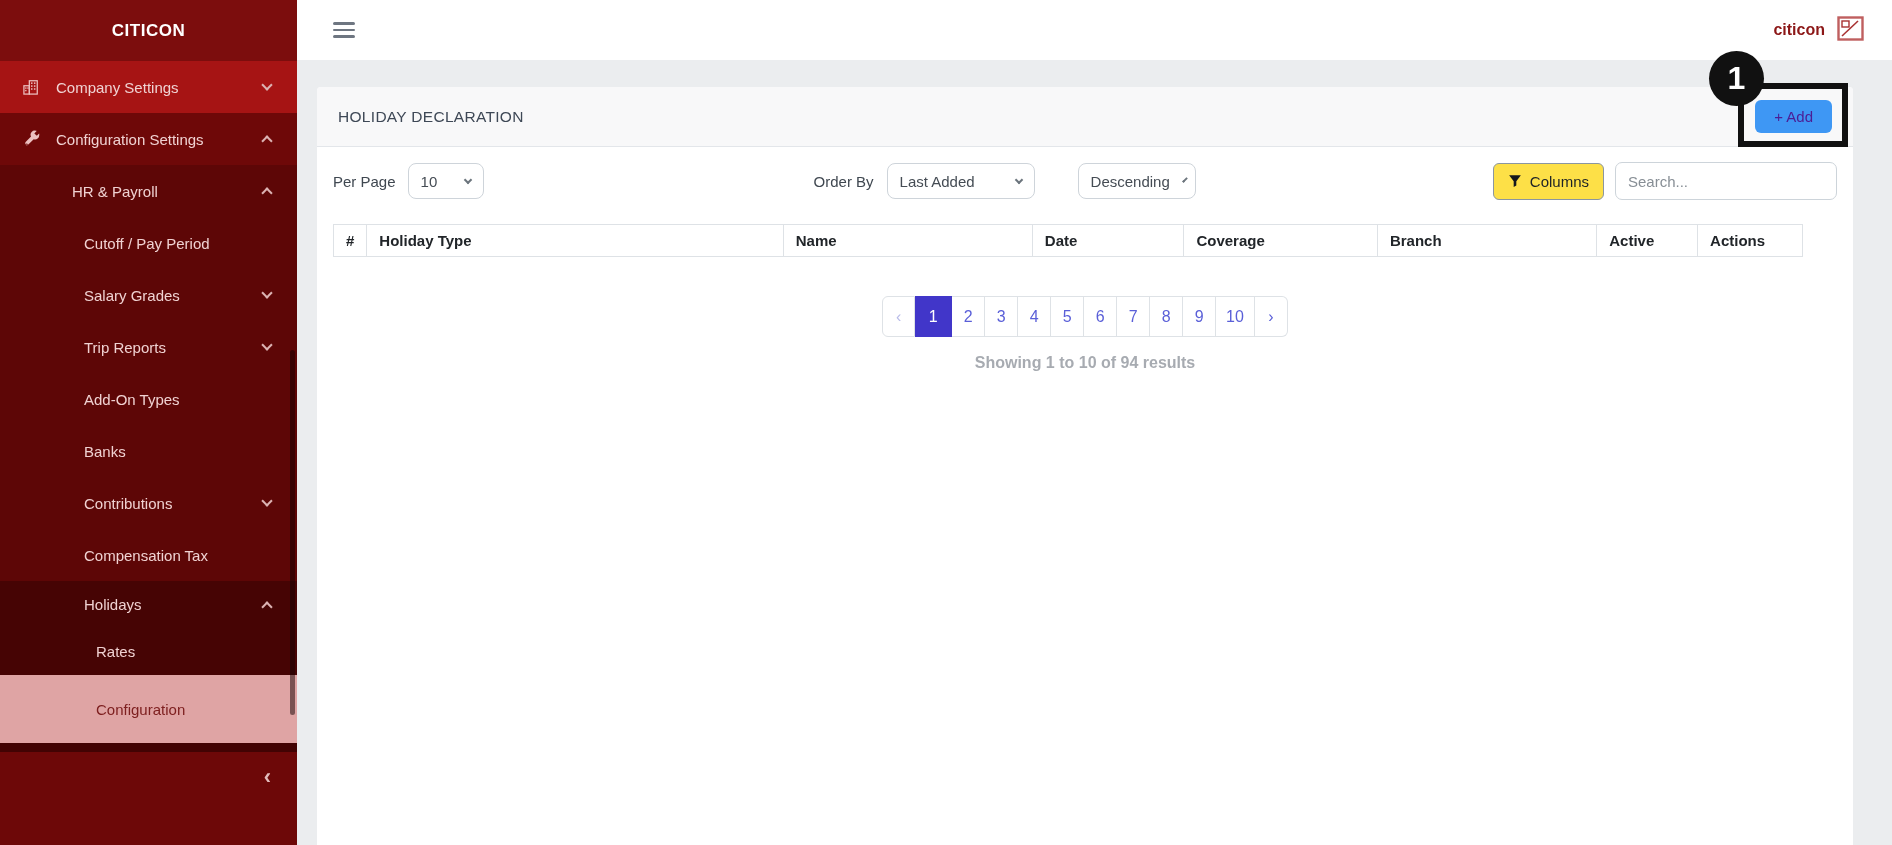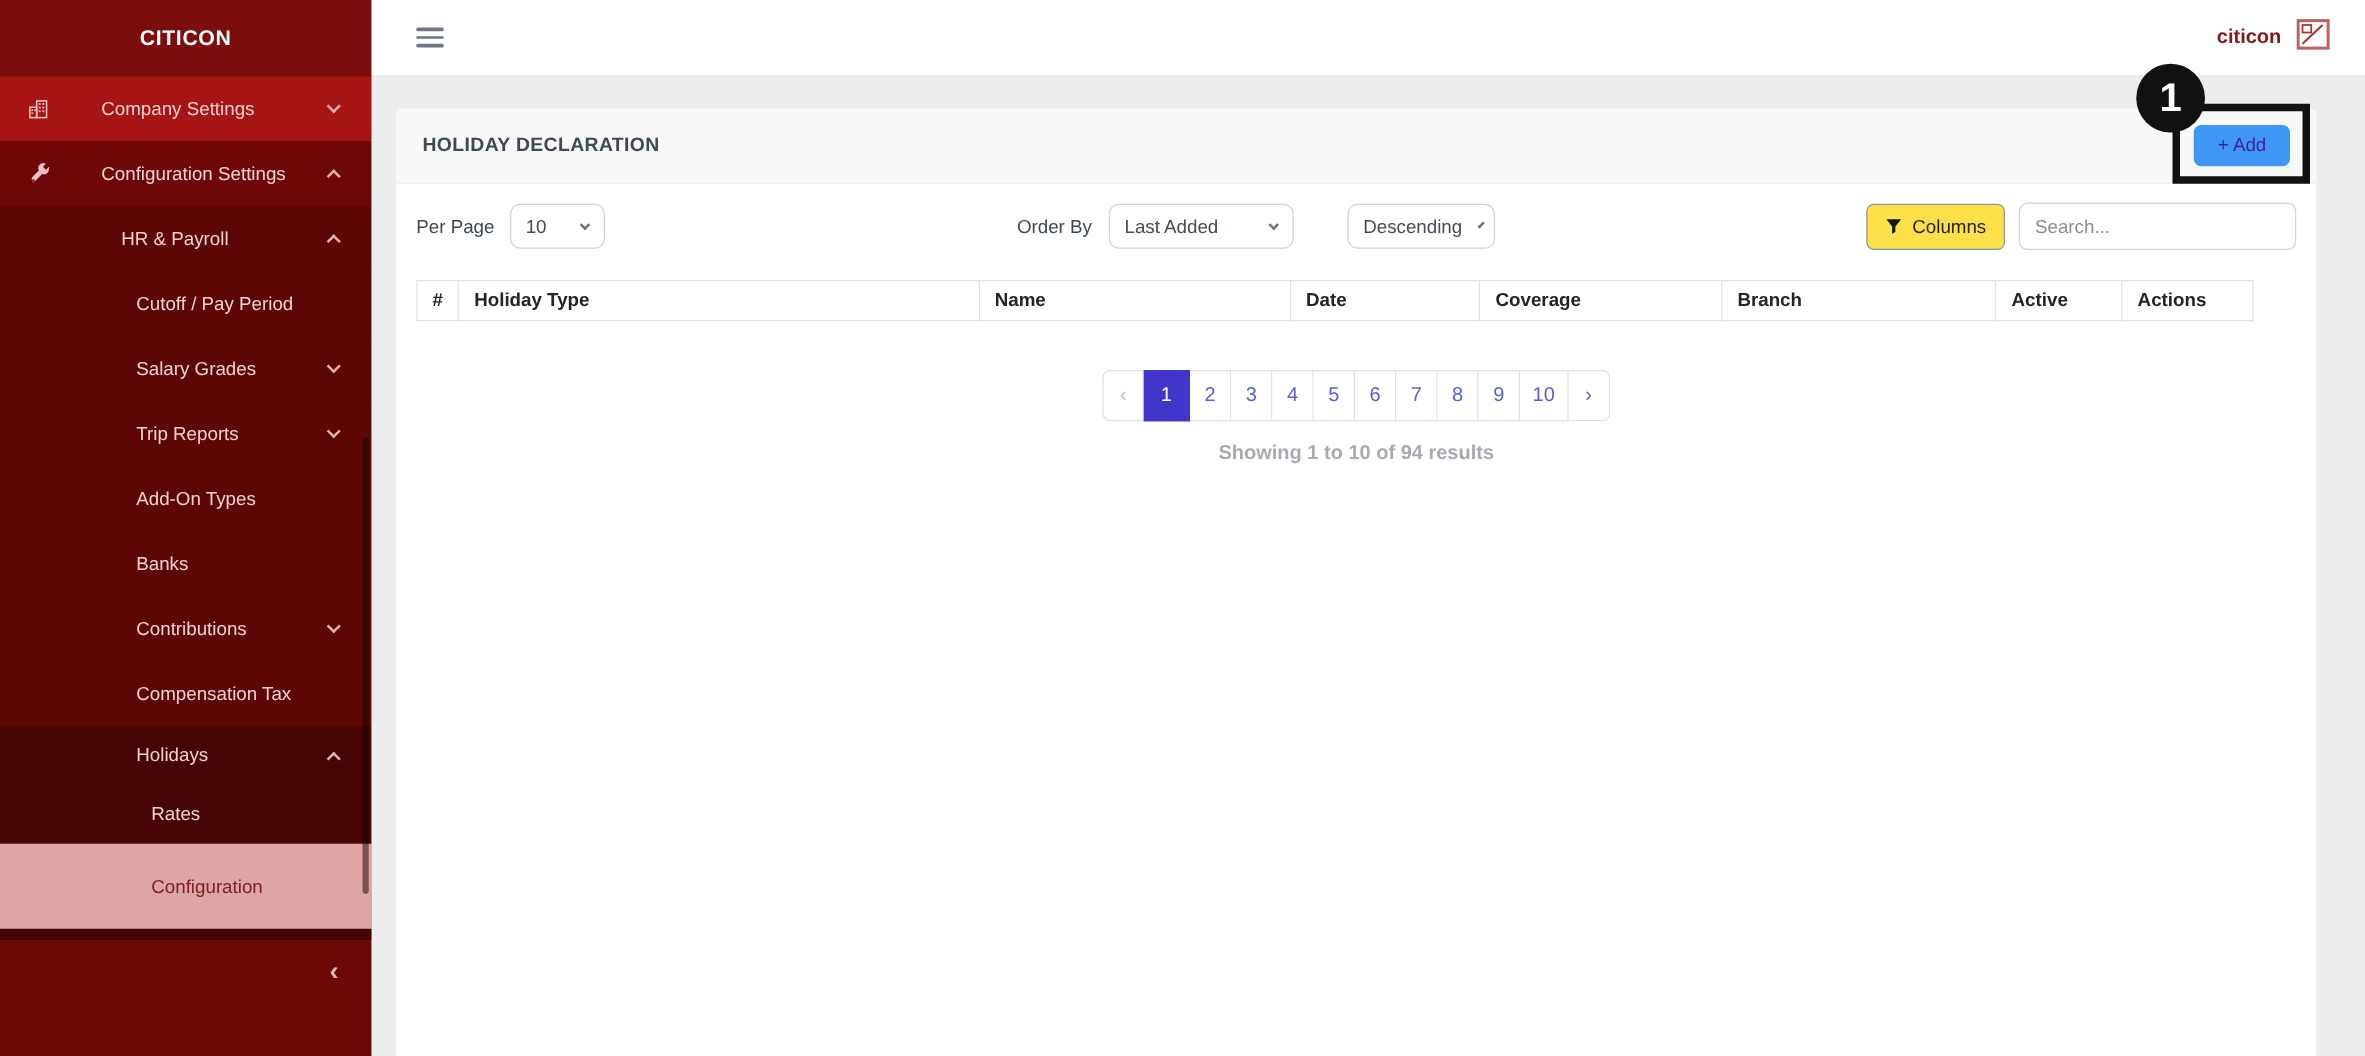--- a/index.html
+++ b/index.html
@@ -4,21 +4,21 @@
 <style>
   * { margin:0; padding:0; box-sizing:border-box; }
   html,body { width:1892px; height:845px; overflow:hidden; }
   body { font-family:"Liberation Sans", sans-serif; background:#ebedef; position:relative; }
 
   
   .sidebar { position:absolute; left:0; top:0; width:297px; height:845px; background:#750b0b; display:flex; flex-direction:column; z-index:5; }
   .brand { height:61px; display:flex; align-items:center; justify-content:center; color:#ffffff; font-weight:bold; font-size:17px; letter-spacing:.5px; background:#7c0d0d; }
   .nav-item { height:52px; display:flex; align-items:center; color:#f0d2d2; font-size:15px; cursor:pointer; position:relative; padding-right:20px; }
   .nav-item .nav-icon { position:absolute; left:20px; width:22px; height:22px; display:flex; align-items:center; justify-content:center; }
-  .nav-item .nav-label { flex:1;margin-left:25px; }
+  .nav-item .nav-label { flex:1; }
   .nav-item.lvl-0 .nav-label { padding-left:56px; }
   .nav-item.lvl-1 .nav-label { padding-left:72px; }
   .nav-item.lvl-2 .nav-label { padding-left:84px; }
   .nav-item.lvl-3 .nav-label { padding-left:96px; }
   .nav-item .chev { margin-right:6px; }
   .st-highlight { background:#a61414; }
   .st-base-dark { background:#6e0808; }
   .st-base { background:#7b0c0c; }
   .st-dark { background:#5d0606; }
   .st-darker { background:#460404; height:47px;justify-content:space-between; }
@@ -34,21 +34,21 @@
   .topbar { position:absolute; left:297px; top:0; right:0; height:60px; background:#ffffff; display:flex; align-items:center; justify-content:space-between; padding:0 28px 0 36px; }
   .hamburger { width:22px; display:flex; flex-direction:column; gap:4px; cursor:pointer; }
   .hamburger span { display:block; height:2.5px; background:#6e7681; border-radius:2px; }
   .topbar-right { display:flex; align-items:center; gap:12px; }
   .topbar-brand { color:#8c1717; font-weight:bold; font-size:16px; }
 
   
   .content { position:absolute; left:297px; top:60px; right:0; bottom:0; background:#ebedef; overflow:hidden; }
   .card { margin:27px 0 0 20px; width:1536px; background:#ffffff; border-radius:4px; min-height:800px; }
   .card-header { height:60px; background:#f8f8f9; border-bottom:1px solid #e3e6ea; border-radius:4px 4px 0 0; display:flex; align-items:center; justify-content:space-between; padding:0 21px; }
-  .page-title { color:#3e4856; font-weight:bold; font-size:15.5px; letter-spacing:.3px; }
+  .page-title { color:#3e4856; font-weight:normal; font-size:15.5px; letter-spacing:.3px; }
   .btn-add { background:#3e97f4; color:#4c1d95; border:none; border-radius:6px; padding:8px 19px; font-size:15px; font-family:inherit; cursor:pointer; }
   .card-body { padding:15px 16px 20px 16px; }
 
   .controls { display:flex; align-items:center; }
   .ctl-label { color:#3f4750; font-size:15px; }
   .sel-box { border:1px solid #ced4da; border-radius:8px; height:36px; display:inline-flex; align-items:center; justify-content:space-between; padding:0 12px; color:#454c54; font-size:15px; cursor:pointer; background:#fff; }
   .sel-chev { width:6px; height:6px; border-right:2px solid #6c757d; border-bottom:2px solid #6c757d; transform:rotate(45deg); margin-top:-3px; margin-left:14px; }
   .perpage .sel-box { width:76px; margin-left:12px; }
   .ordergroup { margin-left:330px; display:flex; align-items:center; gap:13px; }
   .ordergroup .sel-box.order { width:148px; }

